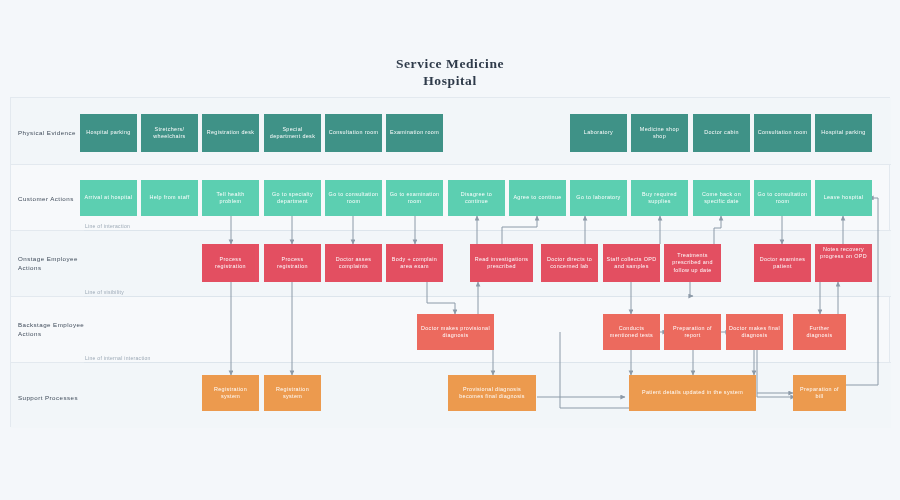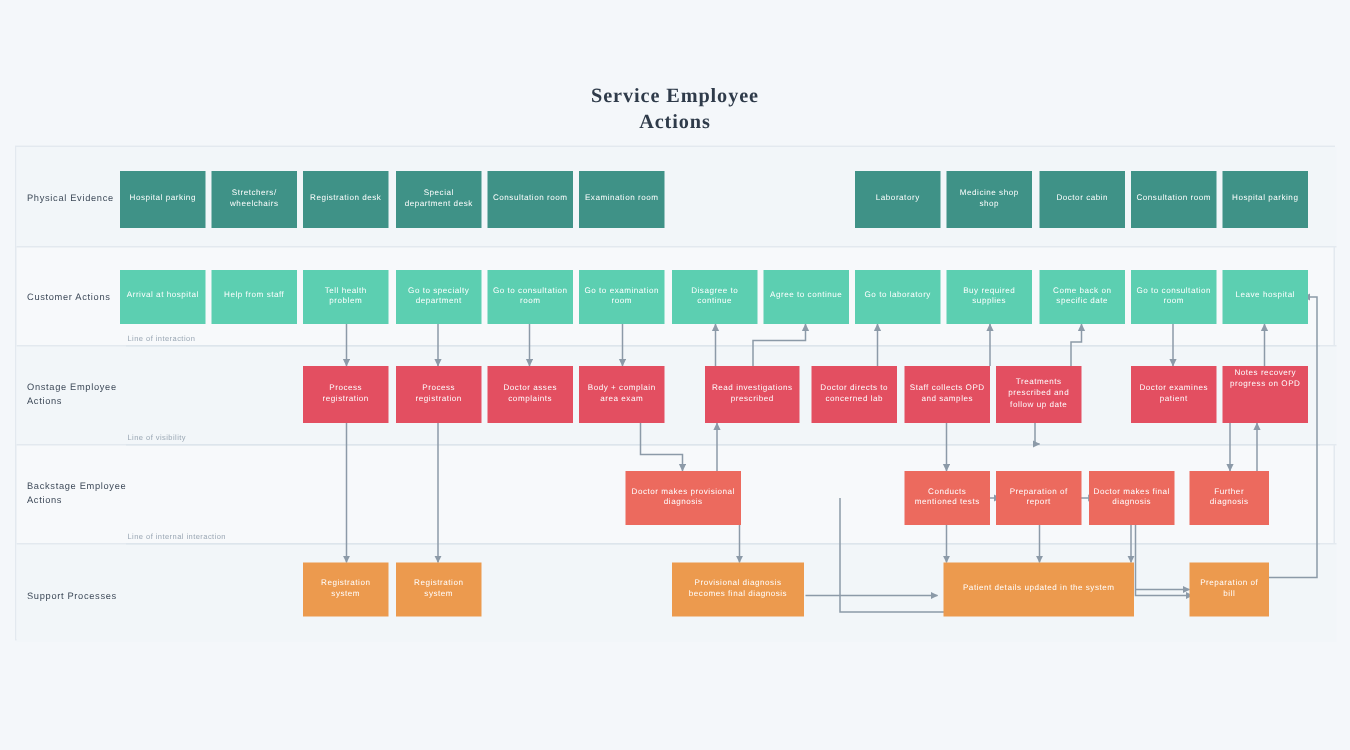--- a/index.html
+++ b/index.html
@@ -51,22 +51,22 @@
   .n-support{background:#ec9a4e;}
 
   svg.links{position:absolute;left:0;top:0;width:900px;height:500px;pointer-events:none;}
 </style>
 </head>
 <body>
 
 <div id="canvas">
 
   <div class="title">
-    <span>Service  Employee</span>
-    <span class="l2">Actions</span>
+    <span>Service  Medicine</span>
+    <span class="l2">Hospital</span>
   </div>
 
   <div class="board">
 
     <div class="band alt" style="top:0px;height:66px;"></div>
     <div class="band" style="top:66px;height:66px;"></div>
     <div class="band alt" style="top:132px;height:66px;"></div>
     <div class="band" style="top:198px;height:66px;"></div>
     <div class="band alt" style="top:264px;height:66px;"></div>
     <div class="band-sep" style="top:66px;"></div>

